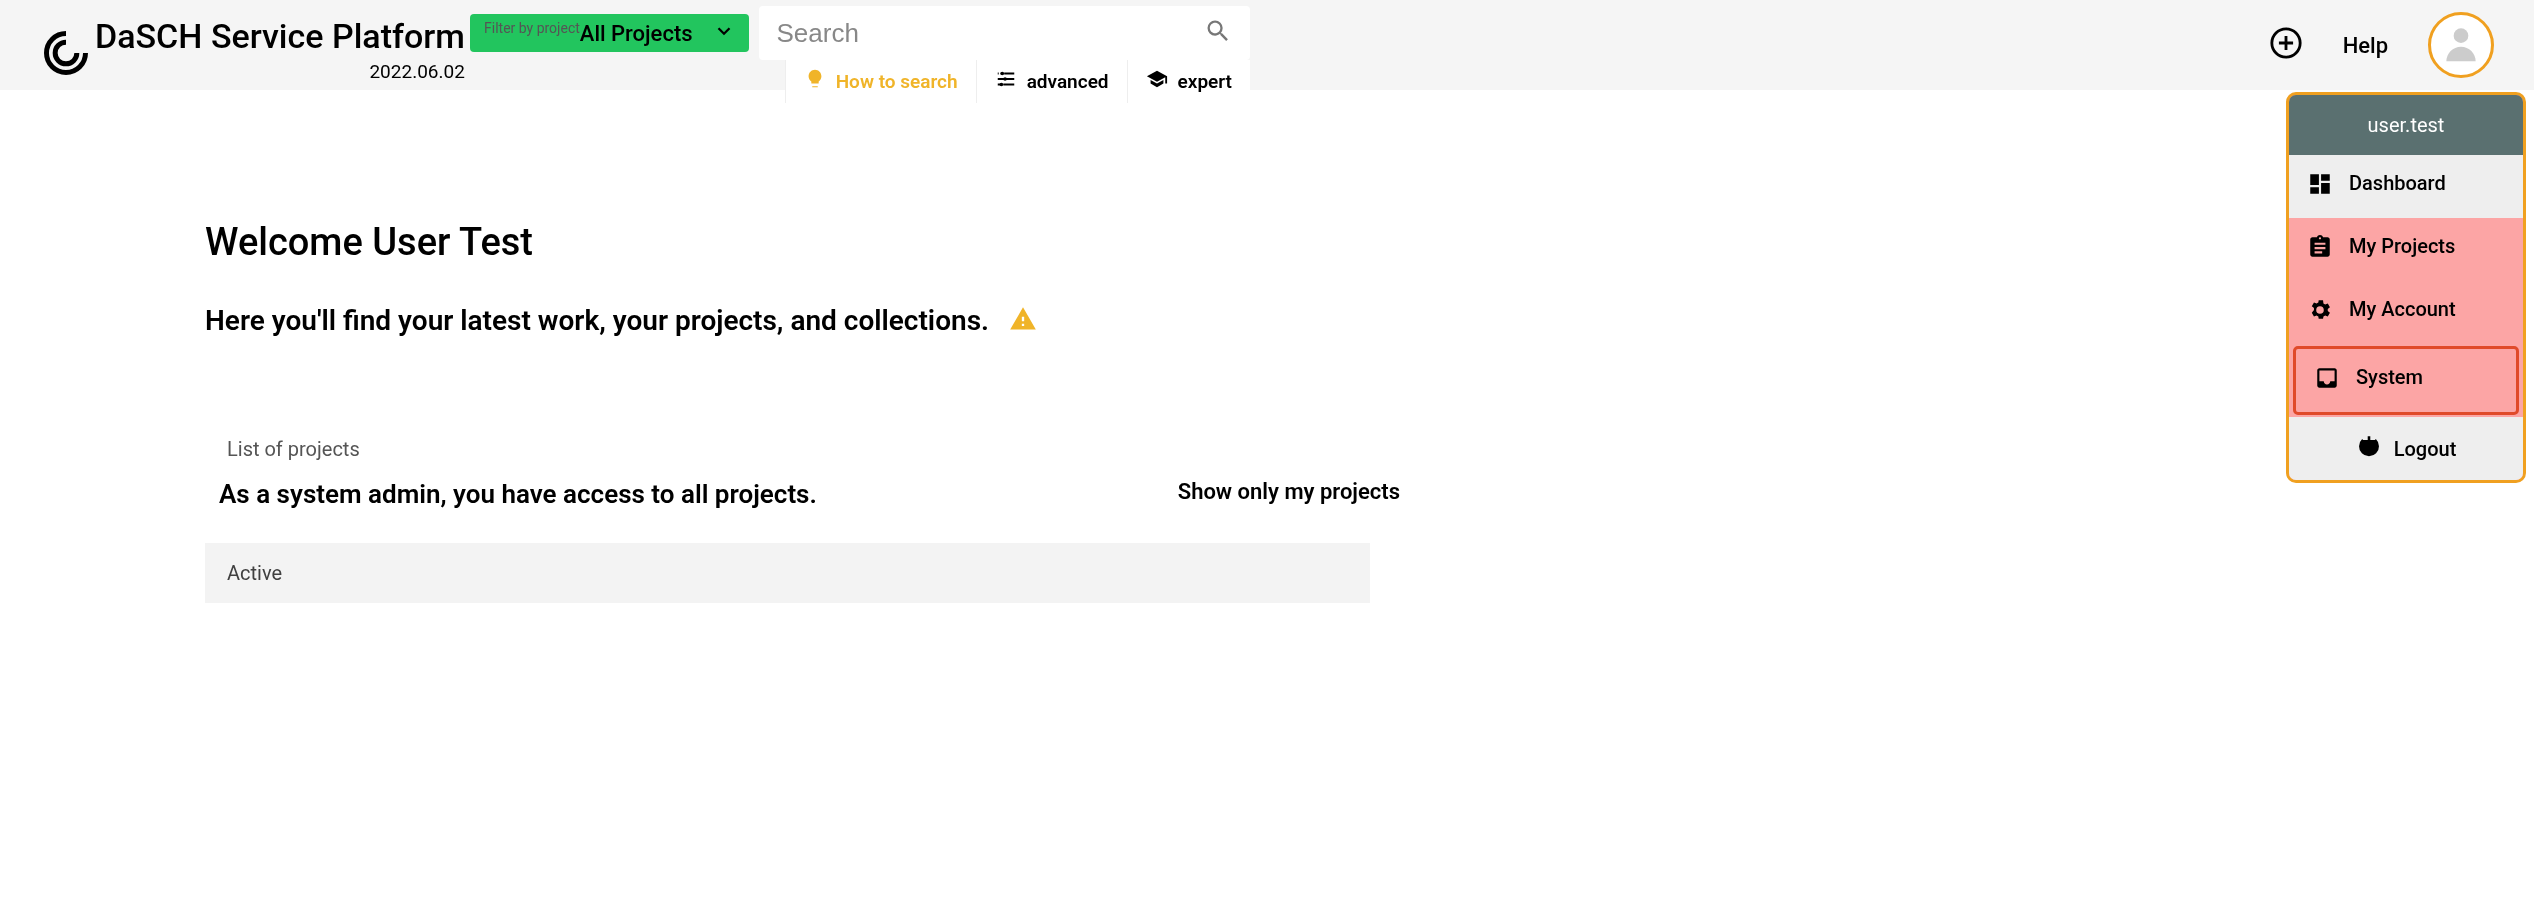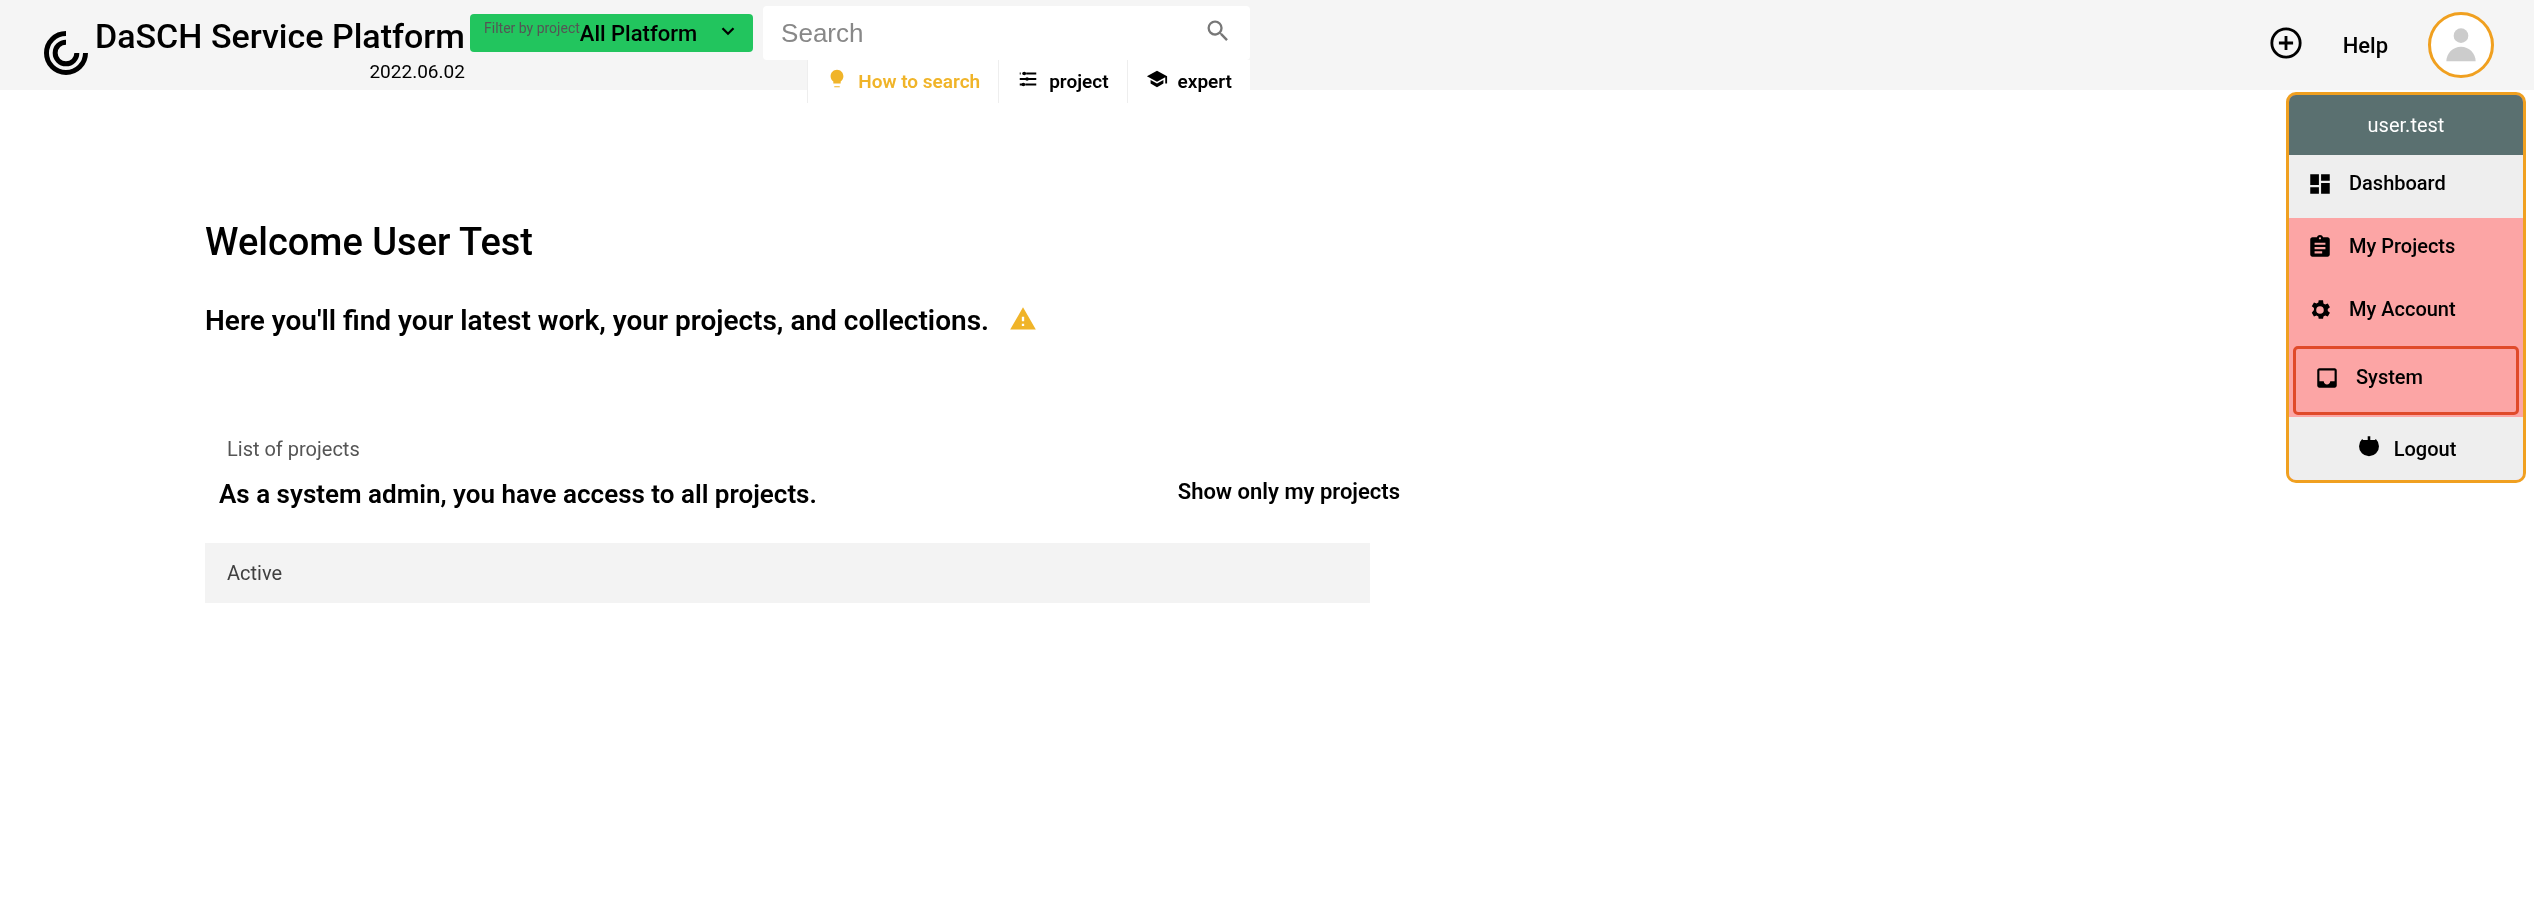--- a/index.html
+++ b/index.html
@@ -190,21 +190,21 @@
       <div class="logo-title">DaSCH Service Platform</div>
       <div class="logo-version">2022.06.02</div>
     </div>
   </div>
 
   <div class="search-area">
     <div class="search-row1">
       <div class="filter-box">
         <span class="filter-label">Filter by project</span>
         <div class="filter-value-row">
-          <span class="filter-value">All Platform</span>
+          <span class="filter-value">All Projects</span>
           <span>
             <svg class="chevron" viewBox="0 0 24 24" fill="none" stroke="#000" stroke-width="2.5">
                 <path d="M6 9l6 6 6-6"></path>
               </svg>
           </span>
         </div>
       </div>
       <div class="search-input-wrap">
         <input class="search-input" type="text" placeholder="Search" style="">
         <span>
@@ -226,21 +226,21 @@
       <div class="hint-box">
         <span>
           <svg class="tune-icon" viewBox="0 0 24 24">
               <path d="M3 17h6v2H3v-2zm0-6h12v2H3v-2zm0-6h18v2H3V5zm14 12v-3h2v3h3v2h-3v3h-2v-3h-3v-2h3z" fill="none"></path>
               <path d="M6 6h2M3 6h1M10 6h11M3 12h7M12 12h9M3 18h4M9 18h12" stroke="#000" stroke-width="2"></path>
               <circle cx="8" cy="6" r="2" fill="#000"></circle>
               <circle cx="11" cy="12" r="2" fill="#000"></circle>
               <circle cx="7" cy="18" r="2" fill="#000"></circle>
             </svg>
         </span>
-        <span class="hint-adv">project</span>
+        <span class="hint-adv">advanced</span>
       </div>
       <div class="hint-box">
         <span>
           <svg class="school-icon" viewBox="0 0 24 24">
               <path d="M12 3L1 9l11 6 9-4.91V17h2V9L12 3zm-7 9.99V17l7 4 7-4v-4.01l-7 3.82-7-3.82z"></path>
             </svg>
         </span>
         <span class="hint-exp">expert</span>
       </div>
     </div>

